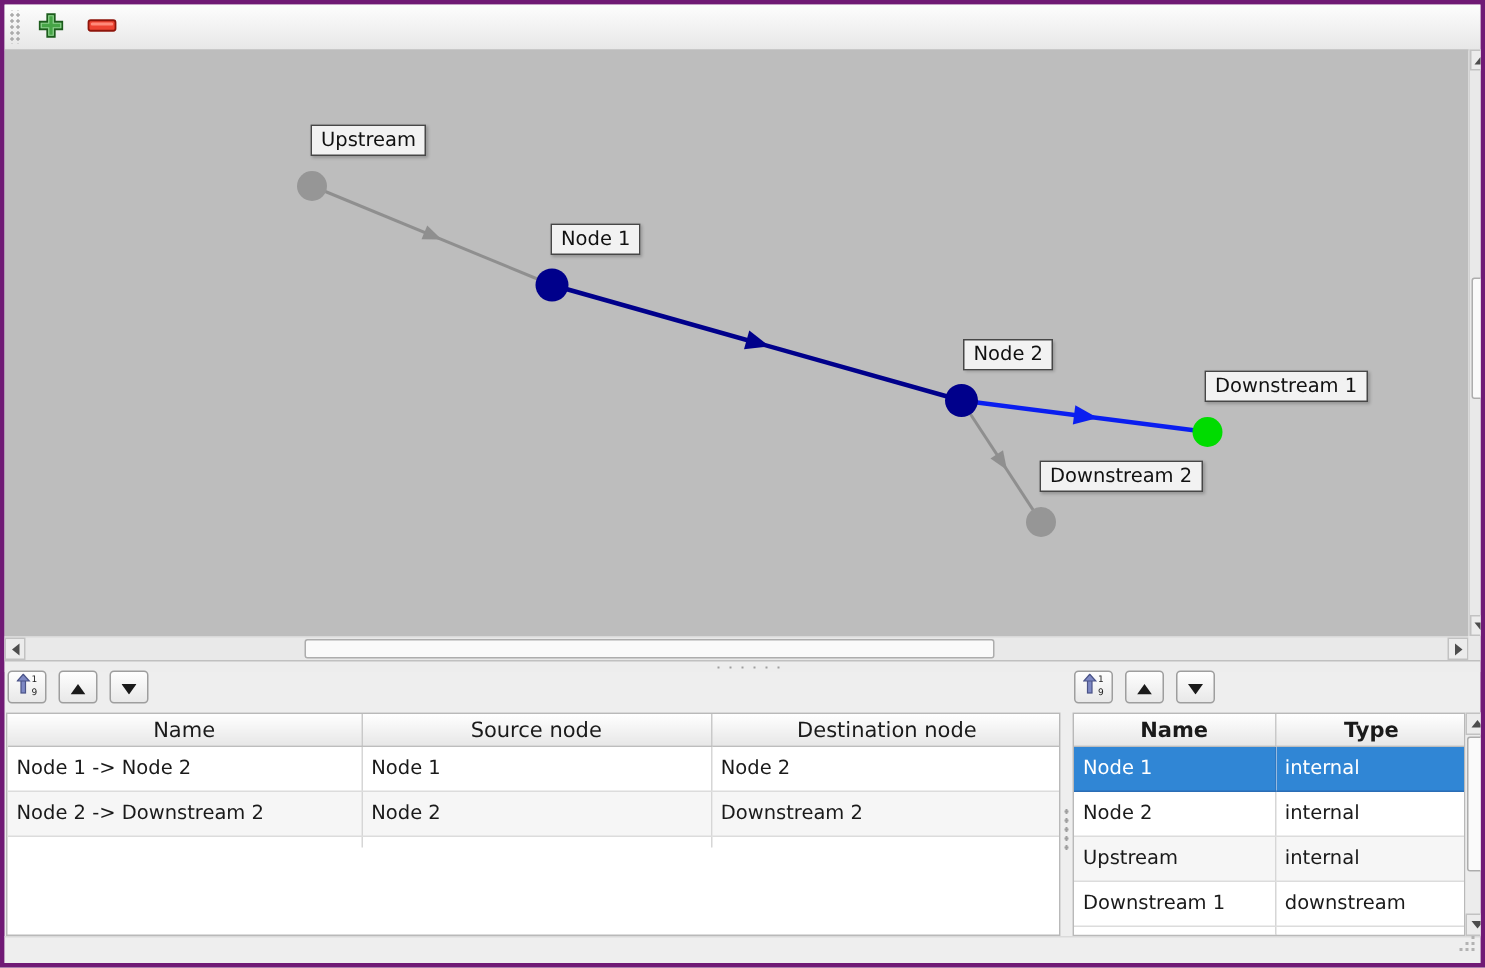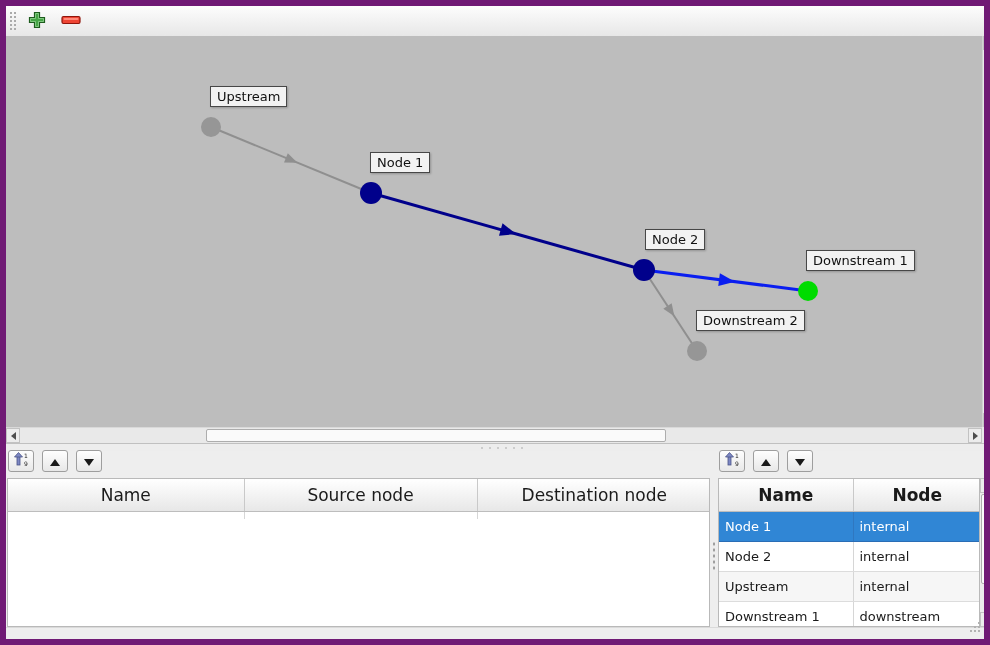--- a/index.html
+++ b/index.html
@@ -1,19 +1,19 @@
 <!DOCTYPE html>
 <html><head>
 <meta charset="utf-8">
 <style>
   html,body{margin:0;padding:0;}
   .window{
     position:relative;width:990px;height:645px;overflow:hidden;
     background:#eeeeee;font-family:"DejaVu Sans",sans-serif;font-size:13px;color:#1a1a1a;
-    border:6px solid #701a75;box-sizing:border-box;
+    border:3px solid #701a75;box-sizing:border-box;
   }
   
   .main-toolbar{
     position:absolute;top:0;left:0;right:0;height:30px;
     background:linear-gradient(#fdfdfd,#e7e7e7);
     border-bottom:1px solid #bcbcbc;display:flex;align-items:center;
   }
   .tb-handle{
     width:8px;height:22px;margin:0 6px 0 3px;
     background-image:radial-gradient(#ababab 1px, transparent 1.2px);
@@ -61,21 +61,21 @@
     position:absolute;width:26px;height:22px;border:1px solid #9e9e9e;border-radius:3px;
     background:linear-gradient(#fefefe,#e8e8e8);display:flex;align-items:center;justify-content:center;
     padding:0;cursor:pointer;box-sizing:border-box;
   }
   
   .tbl-wrap{position:absolute;overflow:hidden;background:#fff;border:1px solid #b9b9b9;box-sizing:border-box;}
   table.tbl{border-collapse:collapse;table-layout:fixed;width:100%;}
   .tbl th{
     background:linear-gradient(#ffffff,#e7e7e7);
     border-right:1px solid #c9c9c9;border-bottom:1px solid #bdbdbd;
-    height:32px;font-weight:normal;text-align:center;font-size:17px;padding:0 4px;
+    height:21px;font-weight:normal;text-align:center;font-size:14px;padding:0 4px;
   }
   .tbl.bold-head th{font-weight:bold;}
   .tbl td{
     border-right:1px solid #d6d6d6;border-bottom:1px solid #dcdcdc;
     height:29px;padding:0 6px;font-size:13px;overflow:hidden;white-space:nowrap;background:#fff;
   }
   .tbl th:last-child,.tbl td:last-child{border-right:none;}
   .tbl tr.alt td{background:#f6f6f6;}
   .tbl tr.selected td{background:#3086d5;color:#fff;border-right-color:#2f77c0;border-bottom-color:#2a6db5;}
   .tbl tr.partial td{height:7px;border-bottom:none;}
@@ -210,39 +210,49 @@
           <col style="width:234px">
         </colgroup>
       <thead>
         <tr>
           <th>Name</th>
           <th>Source node</th>
           <th>Destination node</th>
         </tr>
       </thead>
       <tbody>
+        <tr>
+          <td>Node 1 -&gt; Node 2</td>
+          <td>Node 1</td>
+          <td>Node 2</td>
+        </tr>
+        <tr class="alt">
+          <td>Node 2 -&gt; Downstream 2</td>
+          <td>Node 2</td>
+          <td>Downstream 2</td>
+        </tr>
         <tr class="partial">
             <td></td>
             <td></td>
             <td></td>
           </tr>
       </tbody>
     </table>
   </div>
 
   <div class="tbl-wrap" style="left:712px;top:472px;width:262px;height:149px;">
     <table class="tbl bold-head">
       <colgroup>
           <col style="width:134px">
           <col style="width:128px">
         </colgroup>
       <thead>
         <tr>
           <th>Name</th>
-          <th>Node</th>
+          <th>Type</th>
         </tr>
       </thead>
       <tbody>
         <tr class="selected">
           <td>Node 1</td>
           <td>internal</td>
         </tr>
         <tr>
           <td>Node 2</td>
           <td>internal</td>

